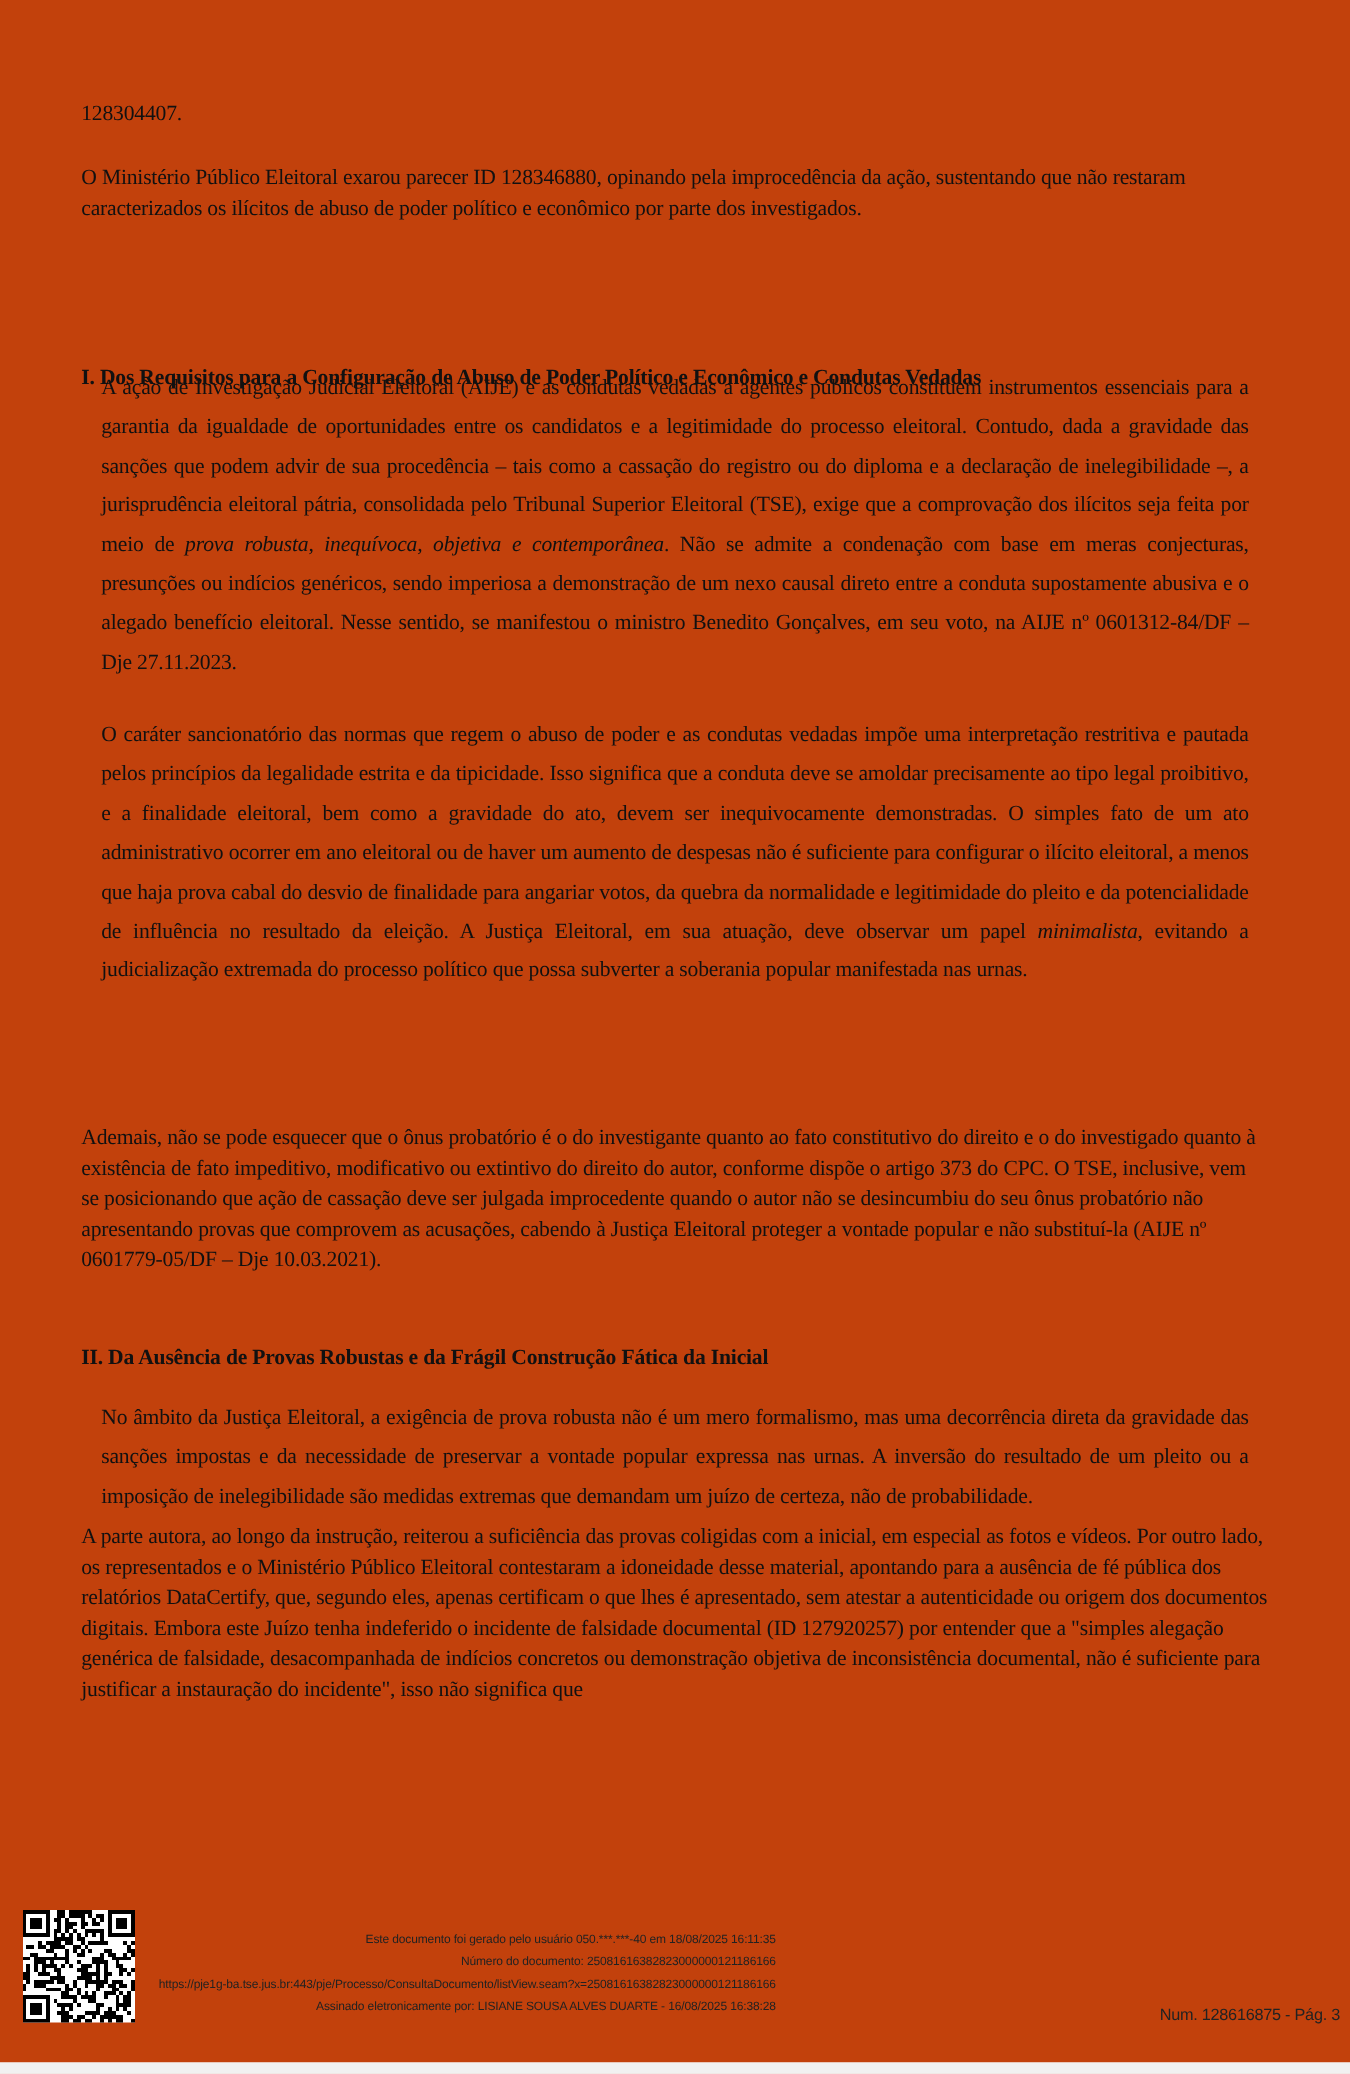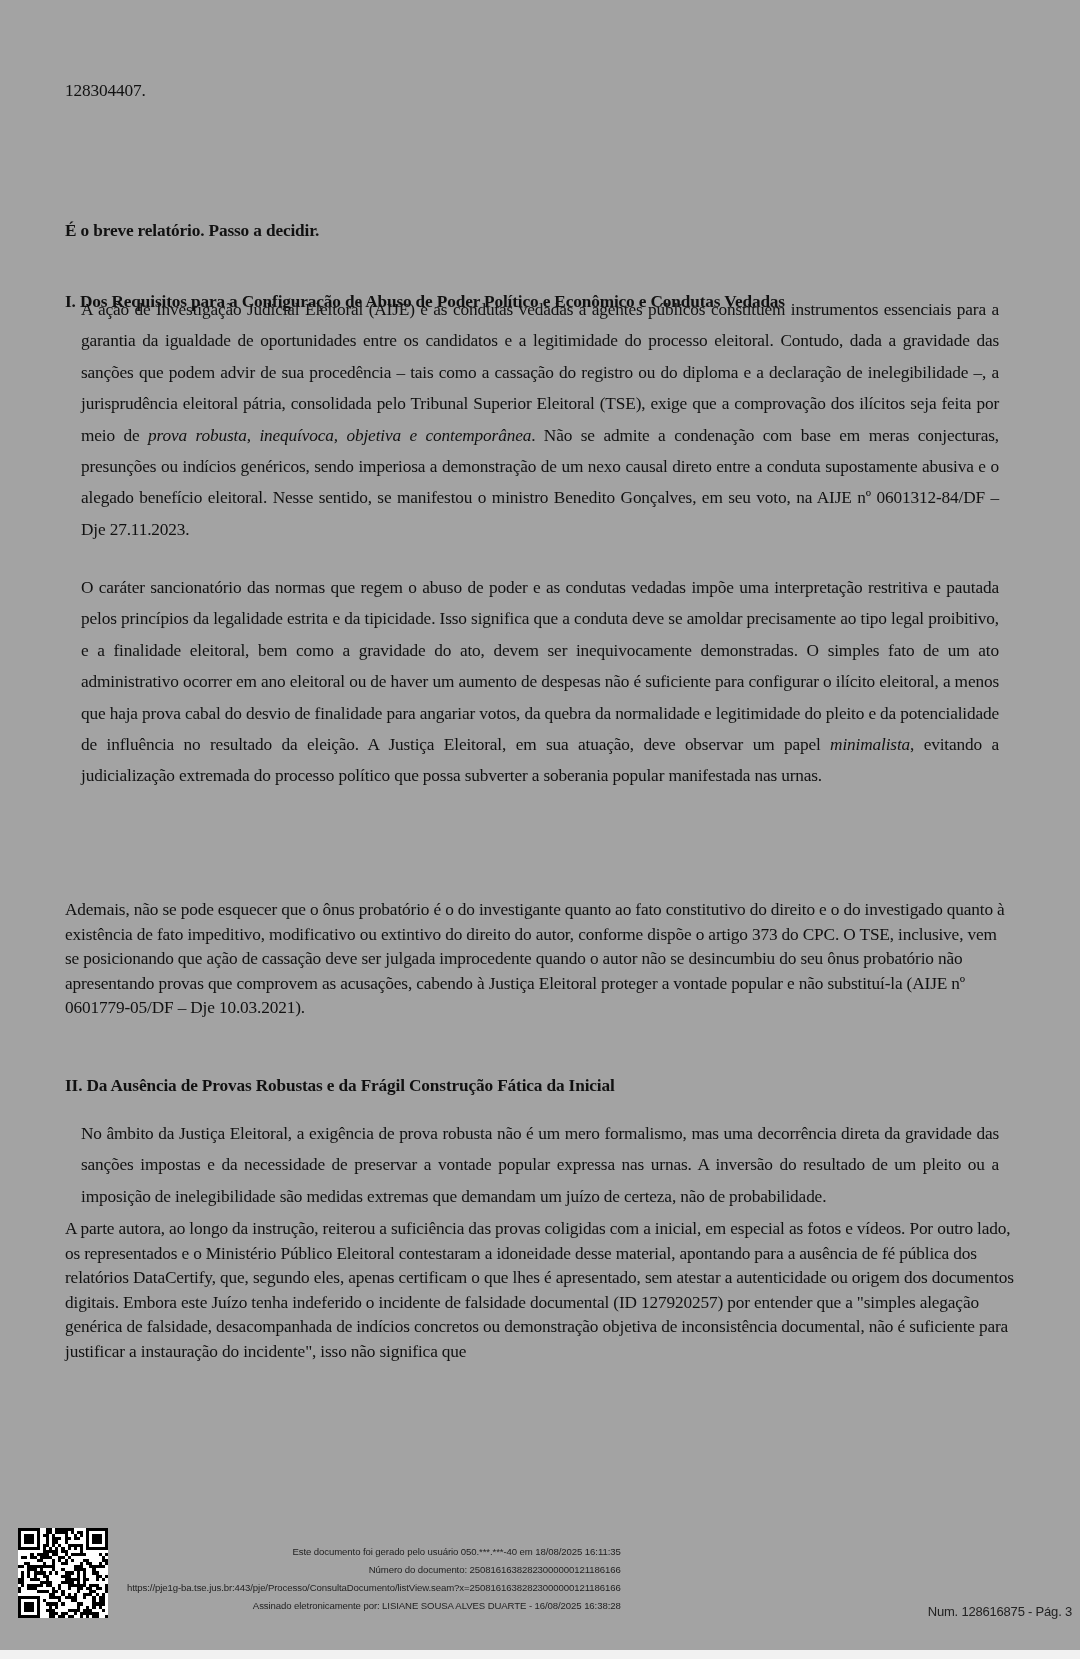--- a/index.html
+++ b/index.html
@@ -9,21 +9,21 @@
       background: #ffffff;
       position: relative;
       overflow: hidden;
       color: #111111;
     }
     .page {
       position: absolute;
       left: 0; top: 0;
       width: 1080px;
       height: 1650px;
-      background: #a3a3a3;
+      background: #c2410c;
     }
     .bottom-strip {
       position: absolute;
       left: 0; top: 1650px;
       width: 1080px; height: 9px;
       background: #f1f1f1;
     }
     .content {
       position: absolute;
       left: 65px;
@@ -66,24 +66,24 @@
   </style>
 </head>
 <body>
 
 <div class="page">
 
   <div class="content" style="top:79px;">
     <p class="p-tight">128304407.</p>
   </div>
 
-
-  <div class="content" style="top:219px;">
-    <p class="p-tight bold">É o breve relatório. Passo a decidir.</p>
-  </div>
+  <div class="content" style="top:130px;">
+    <p class="p-tight p-left">O Ministério Público Eleitoral exarou parecer ID 128346880, opinando pela improcedência da ação, sustentando que não restaram caracterizados os ilícitos de abuso de poder político e econômico por parte dos investigados.</p>
+  </div>
+
 
   <div class="content" style="top:250px;margin-top:40px;">
     <p class="p-tight bold" style="white-space:nowrap;">I. Dos Requisitos para a Configuração de Abuso de Poder Político e Econômico e Condutas Vedadas</p>
   </div>
 
   <div class="content" style="top:278px;">
     <p class="p-wide"><span>A ação de Investigação Judicial Eleitoral (AIJE) e as condutas vedadas a agentes públicos constituem instrumentos essenciais para a garantia da igualdade de oportunidades entre os candidatos e a legitimidade do processo eleitoral. Contudo, dada a gravidade das sanções que podem advir de sua procedência – tais como a cassação do registro ou do diploma e a declaração de inelegibilidade –, a jurisprudência eleitoral pátria, consolidada pelo Tribunal Superior Eleitoral (TSE), exige que a comprovação dos ilícitos seja feita por meio de </span><span class="it">prova robusta, inequívoca, objetiva e contemporânea</span><span>. Não se admite a condenação com base em meras conjecturas, presunções ou indícios genéricos, sendo imperiosa a demonstração de um nexo causal direto entre a conduta supostamente abusiva e o alegado benefício eleitoral. Nesse sentido, se manifestou o ministro Benedito Gonçalves, em seu voto, na AIJE nº 0601312-84/DF – Dje 27.11.2023.</span></p>
   </div>
 
   <div class="content" style="top:556px;">

